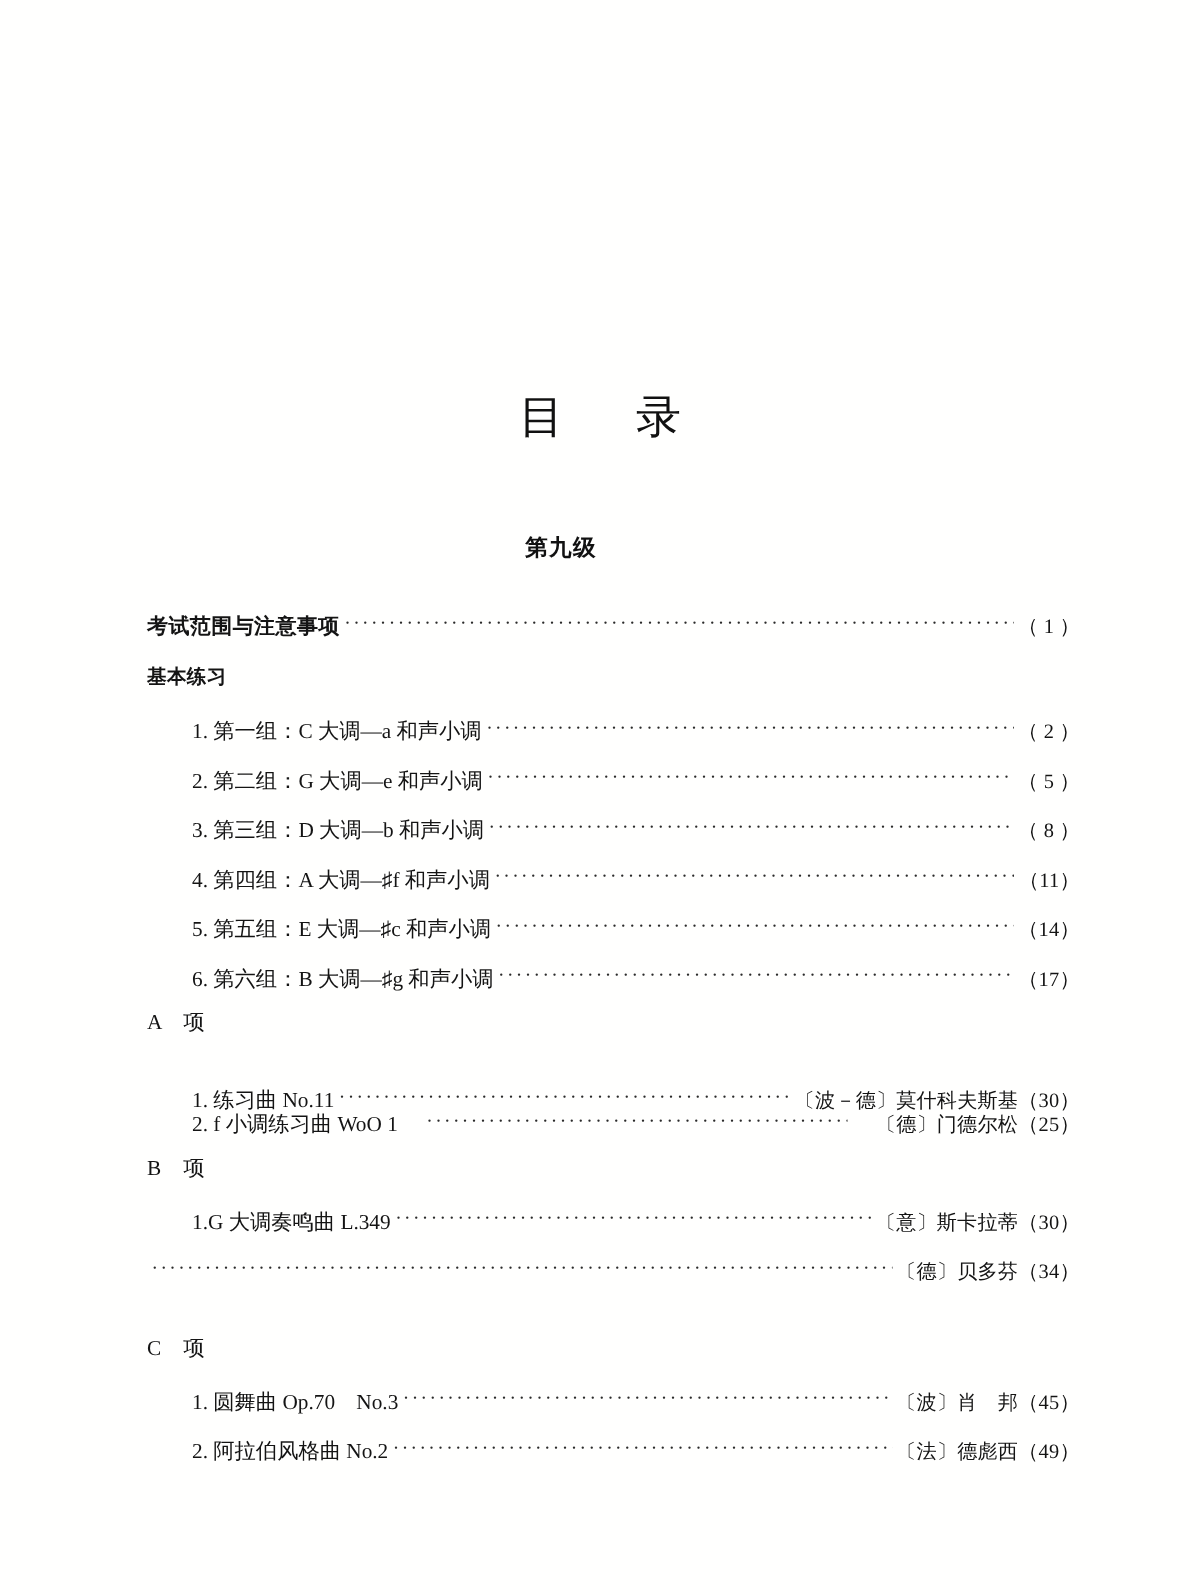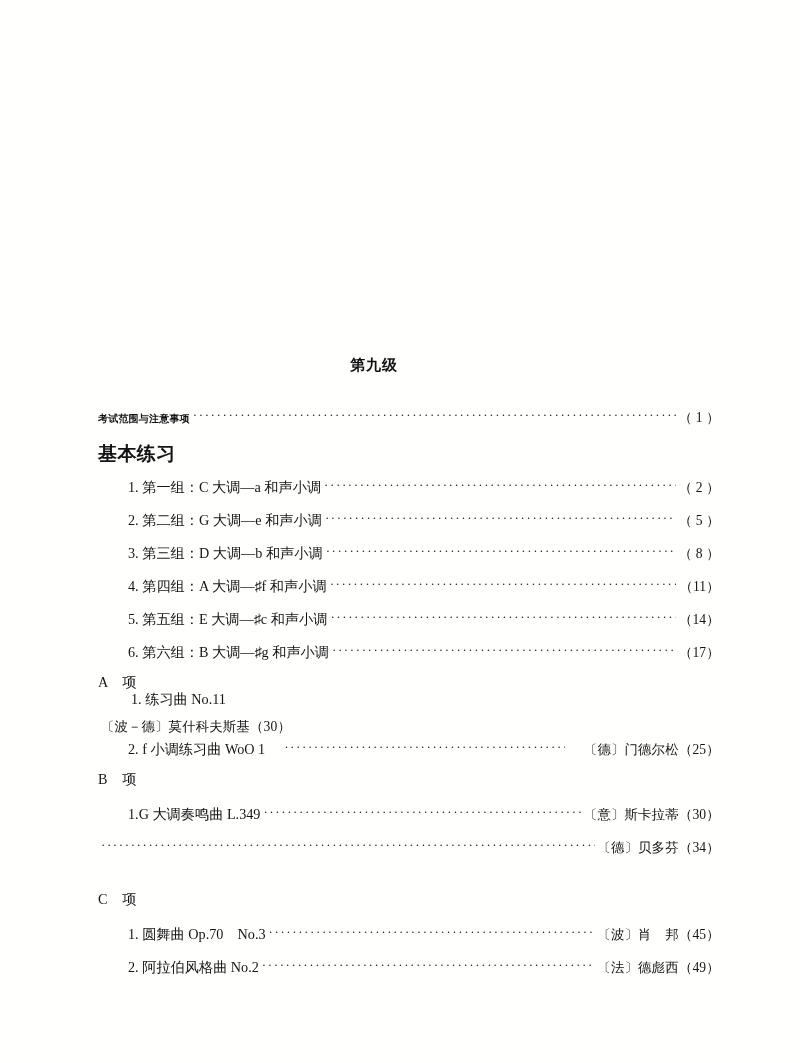--- a/index.html
+++ b/index.html
@@ -107,33 +107,33 @@
     font-size: 13.6px;
     letter-spacing: 0.01em;
   }
 
   
   .head-row {
     margin-bottom: 0;
   }
   .head-row .label {
     font-weight: 700;
-    font-size: 10px;
+    font-size: 14px;
     letter-spacing: 0.02em;
   }
 
   .section-head {
     font-size: 14.2px;
     letter-spacing: 0.02em;
     white-space: pre;
   }
 
   .group-head {
     font-weight: 700;
-    font-size: 19px;
+    font-size: 13px;
     letter-spacing: 0.02em;
   }
 
   .indent {
     padding-left: 30px;
   }
 
   .small-cn {
     font-size: 12.2px;
     letter-spacing: 0.02em;
@@ -145,20 +145,21 @@
   }
 
   
   .r { position: absolute; left: 0; width: 622px; }
 </style>
 </head>
 <body>
 
 <div class="page">
 
+  <div class="doc-title">目　录</div>
   <div class="level-title">第九级</div>
 
   <div class="toc">
 
     <div class="r row head-row" style="top:8px;">
       <span class="label group-head">考试范围与注意事项</span>
       <span class="leader"></span>
       <span class="tail">
         <span class="pageno">（ 1 ）</span>
       </span>
@@ -213,21 +214,21 @@
       <span class="leader"></span>
       <span class="tail">
         <span class="pageno">（17）</span>
       </span>
     </div>
 
     <div class="r row" style="top:275px;">
       <span class="label section-head">A　项</span>
     </div>
 
-    <div class="r row" style="top:292px;flex-direction:column;">
+    <div class="r row" style="top:324px;">
       <span class="label indent">1. 练习曲 No.11</span>
       <span class="leader"></span>
       <span class="tail">
         <span class="composer">〔波－德〕莫什科夫斯基</span>
         <span class="pageno">（30）</span>
       </span>
     </div>
 
     <div class="r row" style="top:340px;gap:16px;">
       <span class="label indent">2. f 小调练习曲 WoO 1</span>

